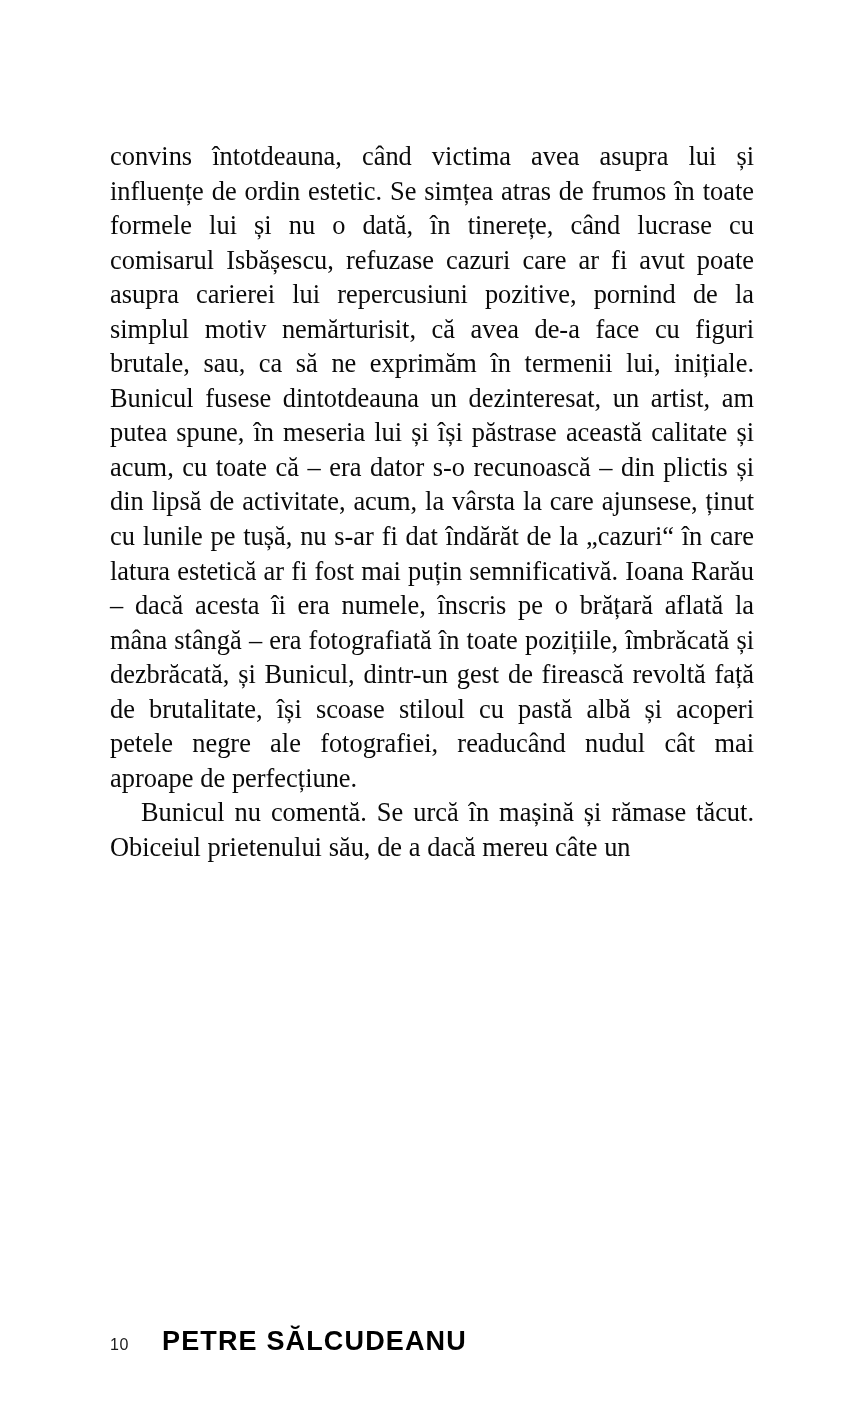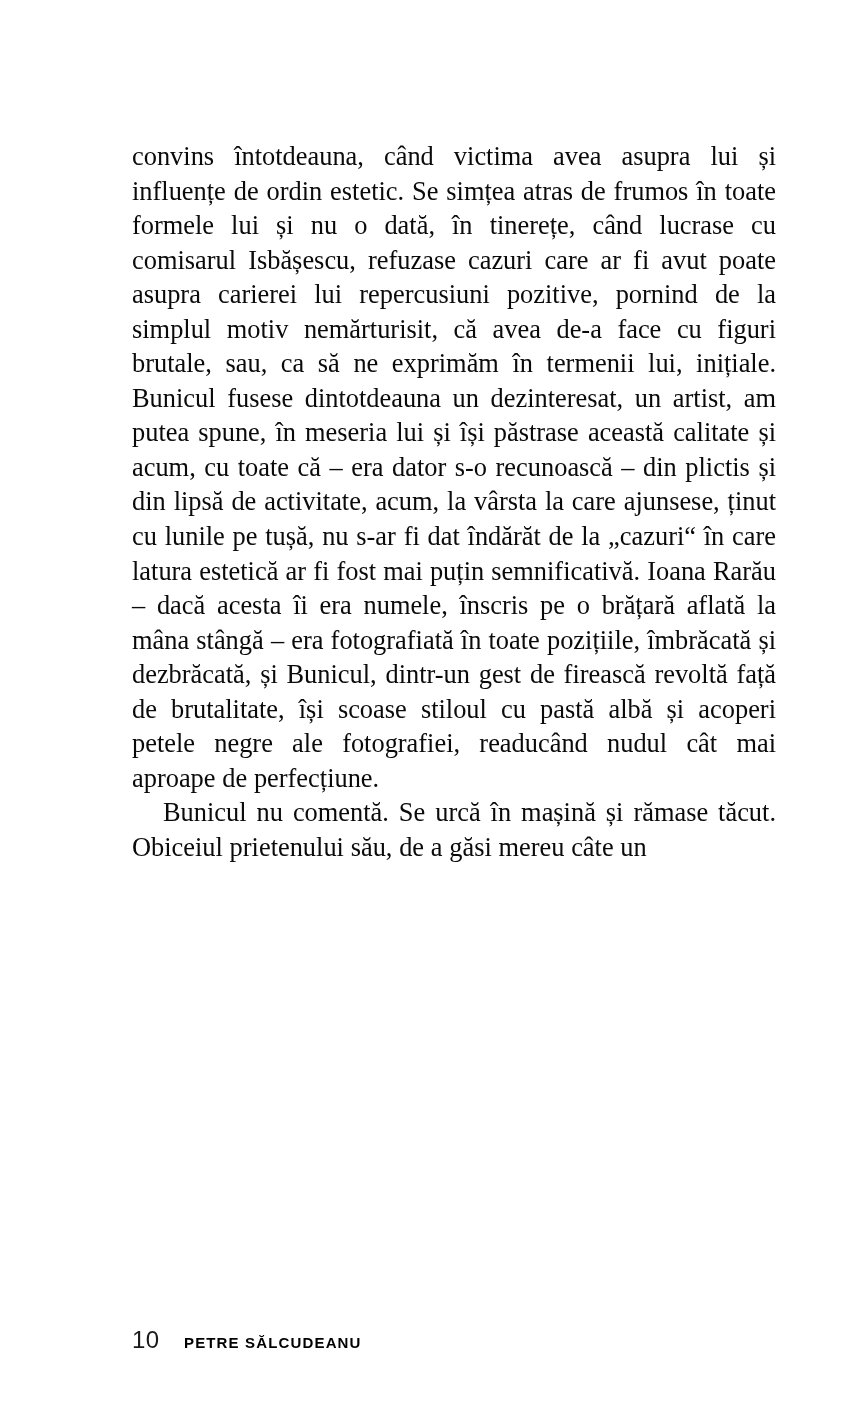--- a/index.html
+++ b/index.html
@@ -16,21 +16,20 @@
     font-family: "Liberation Serif", "DejaVu Serif", serif;
     color: #0a0a0a;
     -webkit-font-smoothing: antialiased;
   }
 
   
   .page {
     position: absolute;
     inset: 0;
     background: #ffffff;
-    margin-left: 22px;
   }
 
   
   .text-block {
     position: absolute;
     left: 110px;
     top: 139px;
     width: 644px;
   }
 
@@ -54,41 +53,41 @@
   
   .footer {
     position: absolute;
     left: 110px;
     top: 1326px;
     display: flex;
     align-items: baseline;
     font-family: "Liberation Sans", "DejaVu Sans", sans-serif;
   }
   .folio {
-    font-size: 24px;
+    font-size: 16px;
     font-weight: 300;
     color: #1a1a1a;
     letter-spacing: 0.5px;
     min-width: 52px;
   }
   .running-head {
-    font-size: 15px;
+    font-size: 27px;
     font-weight: 700;
     color: #000000;
     letter-spacing: 1.15px;
   }
 </style>
 </head>
 <body>
 
 <div class="page">
 
   <div class="text-block">
     <p class="para cont">convins întotdeauna, când victima avea asupra lui și influențe de ordin estetic. Se simțea atras de frumos în toate formele lui și nu o dată, în tinerețe, când lucrase cu comisarul Isbășescu, refuzase cazuri care ar fi avut poate asupra carierei lui repercusiuni pozitive, pornind de la simplul motiv nemărturisit, că avea de-a face cu figuri brutale, sau, ca să ne exprimăm în termenii lui, inițiale. Bunicul fusese dintotdeauna un dezinteresat, un artist, am putea spune, în meseria lui și își păstrase această calitate și acum, cu toate că – era dator s-o recunoască – din plictis și din lipsă de activitate, acum, la vârsta la care ajunsese, ținut cu lunile pe tușă, nu s-ar fi dat îndărăt de la „cazuri“ în care latura estetică ar fi fost mai puțin semnificativă. Ioana Rarău – dacă acesta îi era numele, înscris pe o brățară aflată la mâna stângă – era fotografiată în toate pozițiile, îmbrăcată și dezbrăcată, și Bunicul, dintr-un gest de firească revoltă față de brutalitate, își scoase stiloul cu pastă albă și acoperi petele negre ale fotografiei, readucând nudul cât mai aproape de perfecțiune.</p>
-    <p class="para indent">Bunicul nu comentă. Se urcă în mașină și rămase tăcut. Obiceiul prietenului său, de a găsi mereu câte un</p>
+    <p class="para indent">Bunicul nu comentă. Se urcă în mașină și rămase tăcut. Obiceiul prietenului său, de a dacă mereu câte un</p>
   </div>
 
   <div class="footer">
     <span class="folio">10</span>
     <span class="running-head">PETRE SĂLCUDEANU</span>
   </div>
 
 </div>
 
 </body></html>

